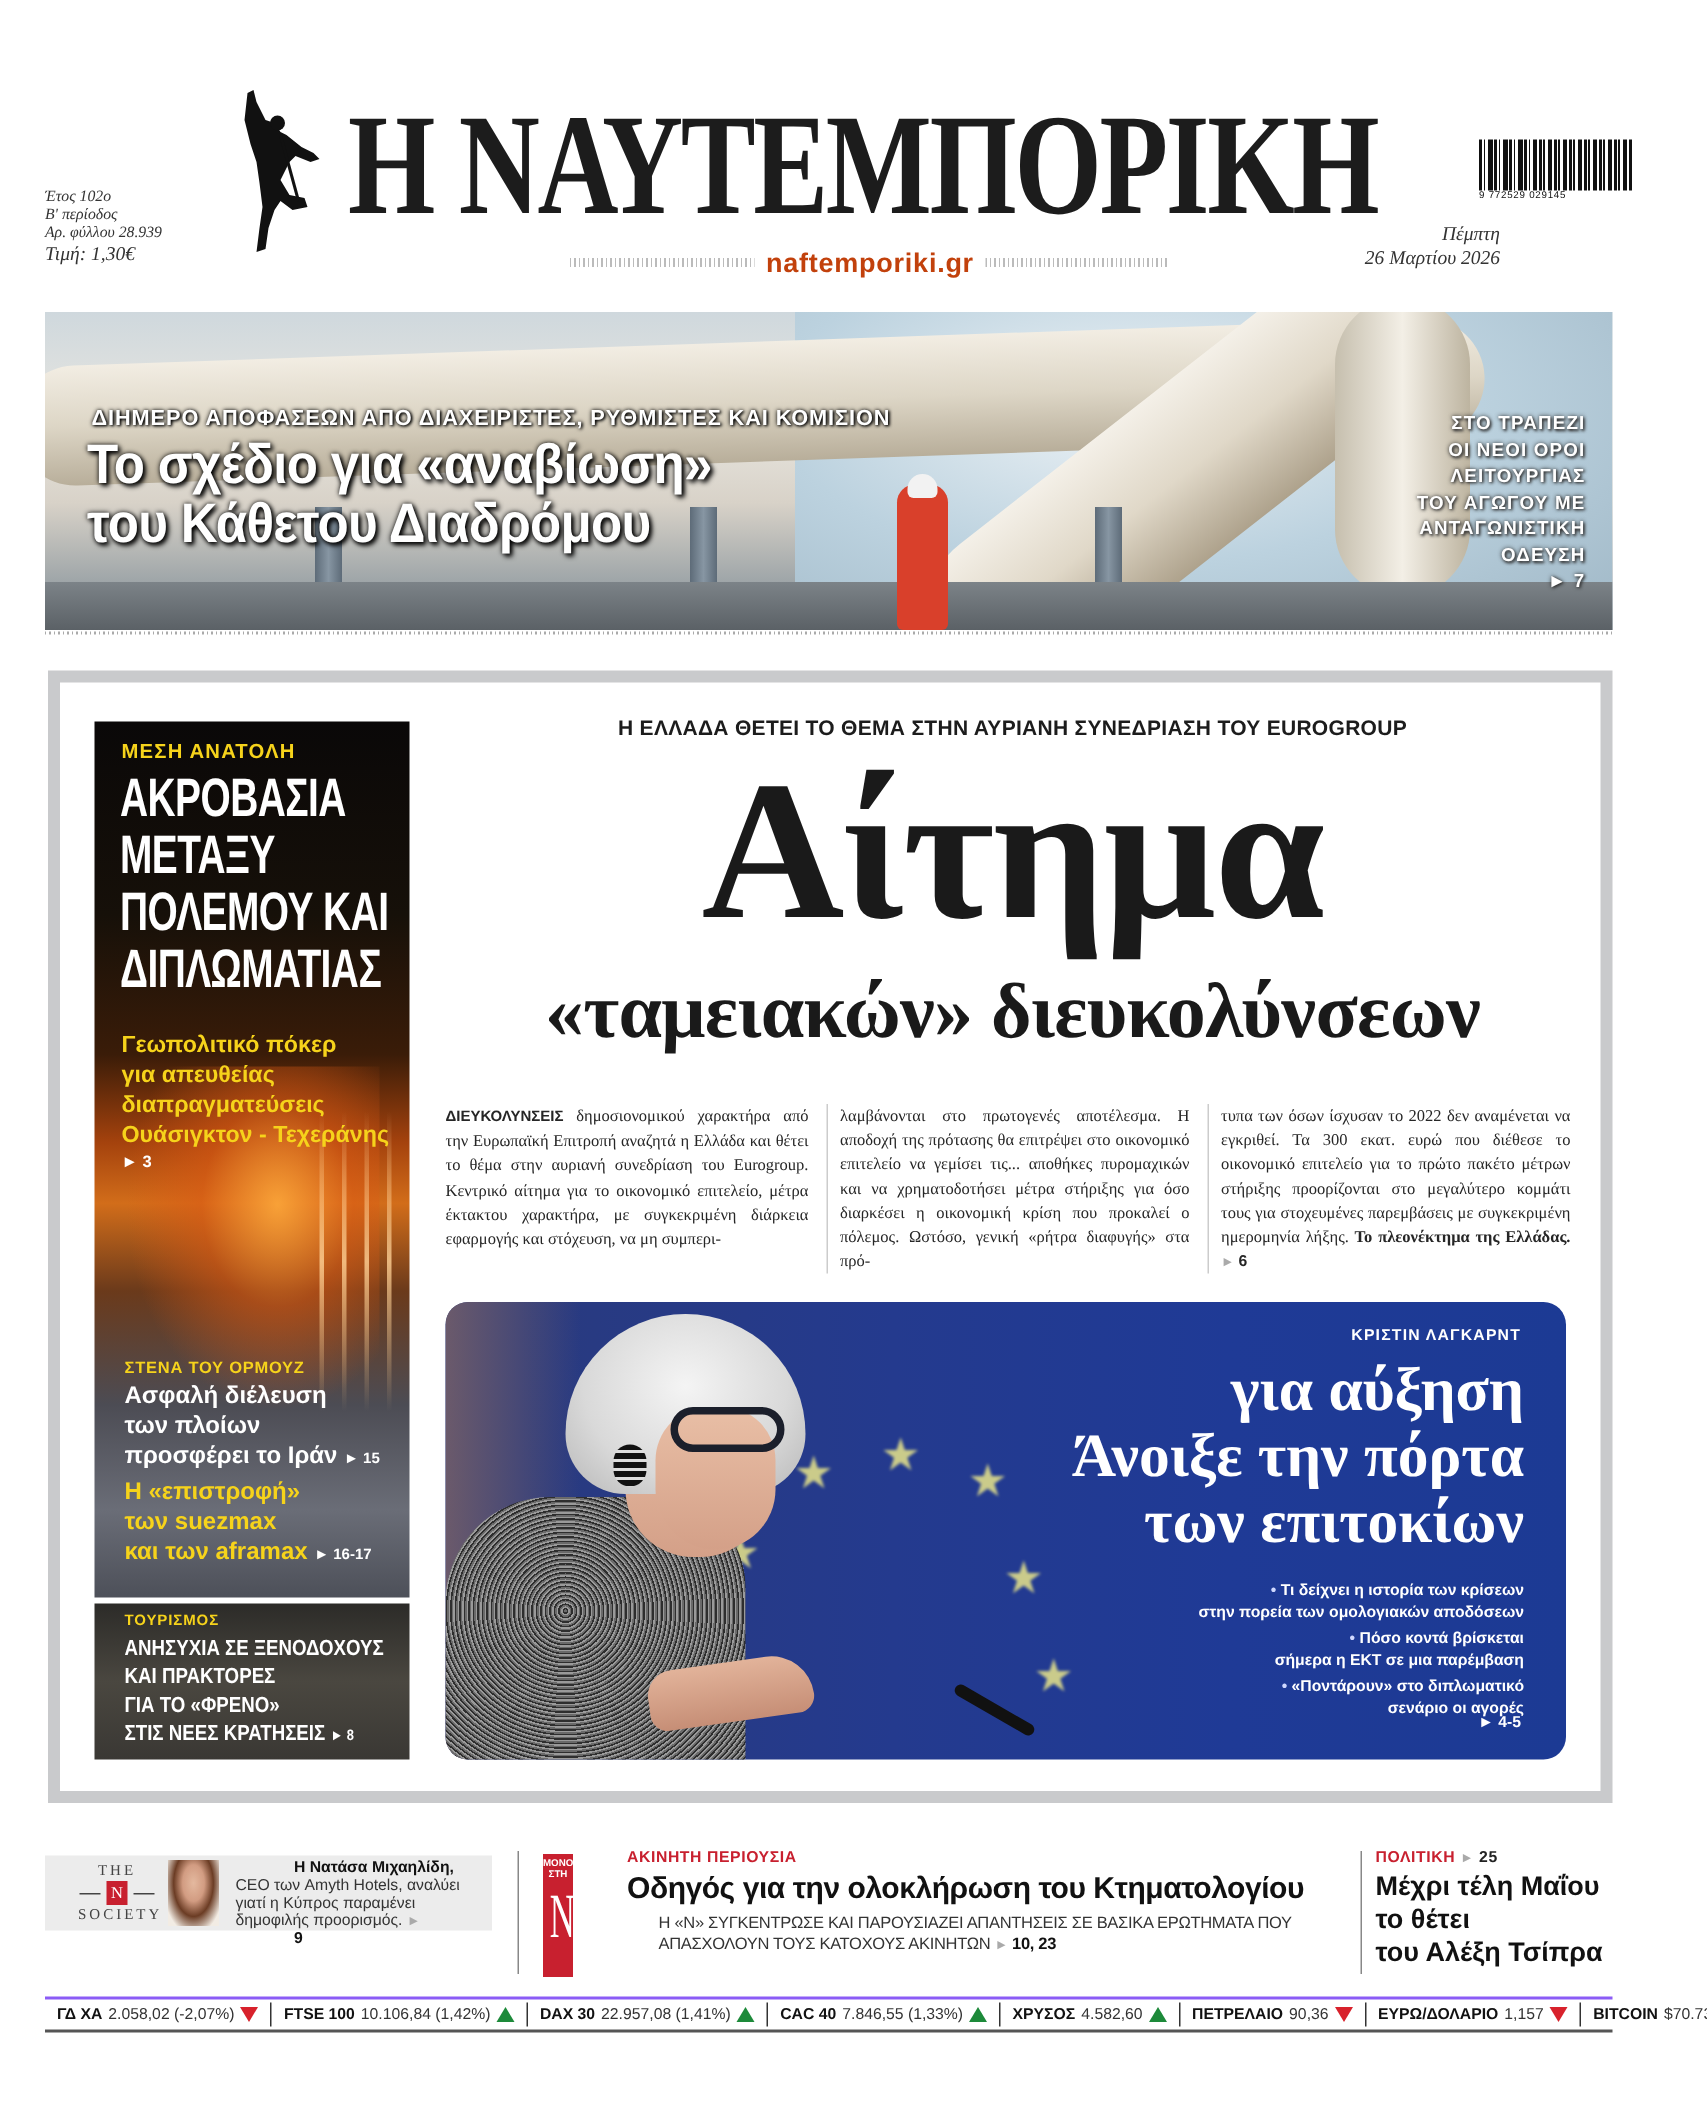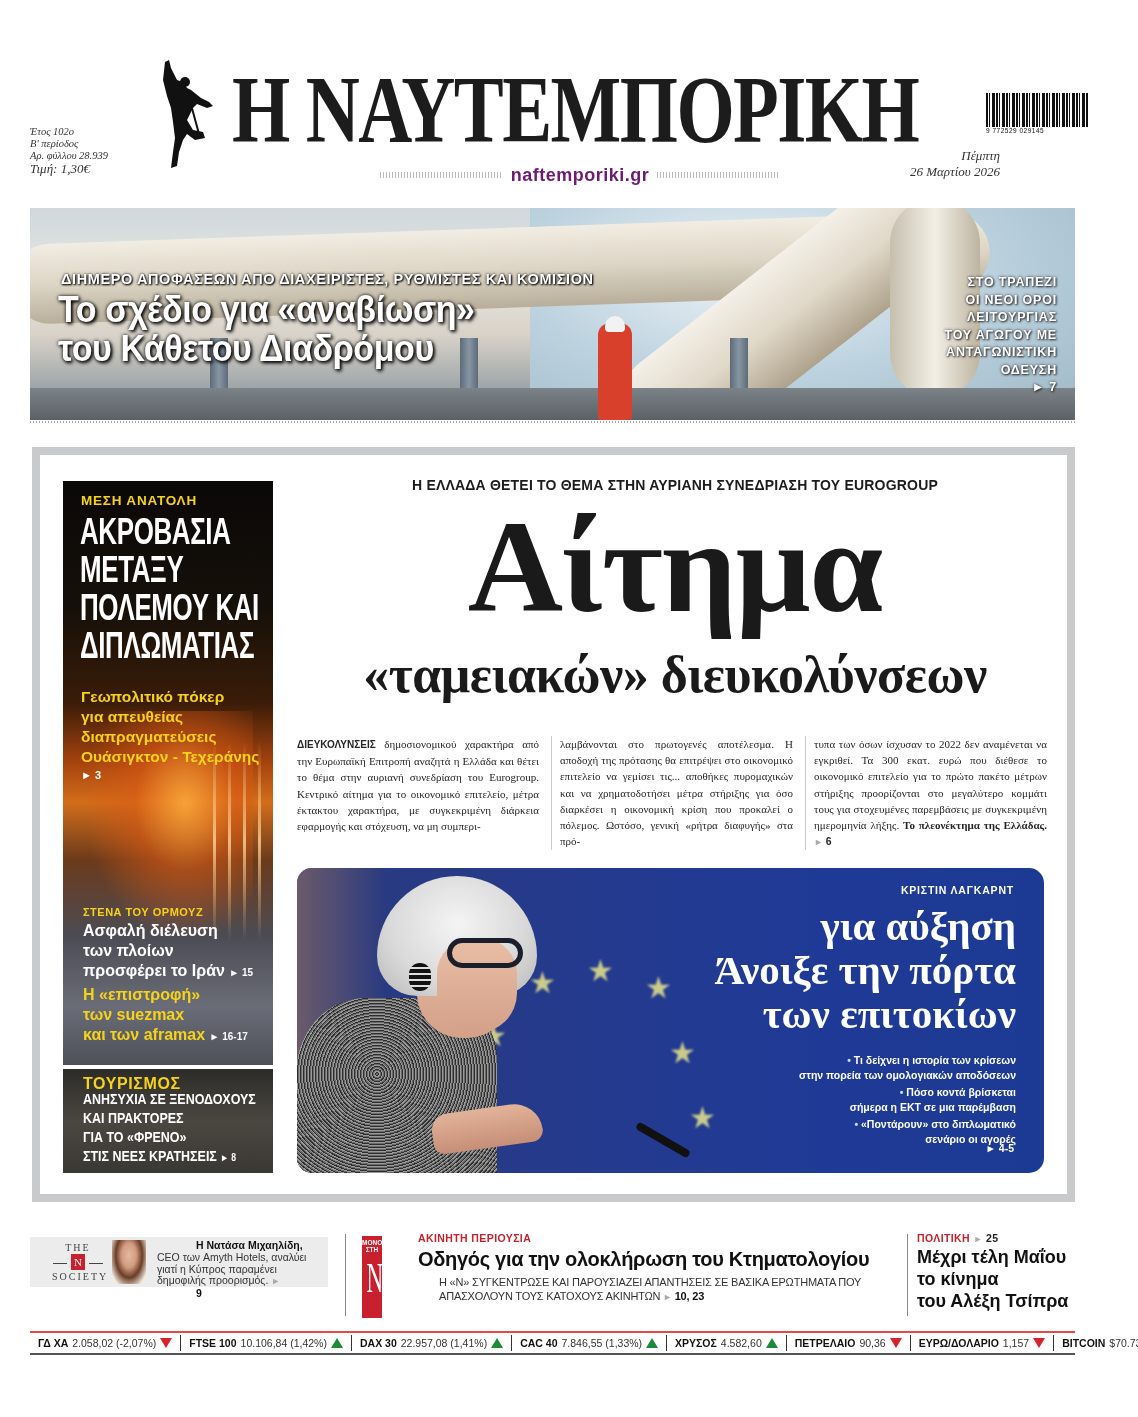--- a/index.html
+++ b/index.html
@@ -7,21 +7,21 @@
   body { position: relative; font-family: "Liberation Sans", sans-serif; color: #1a1a1a; }
 
   
   .masthead { position: absolute; left: 0; top: 0; width: 1044px; height: 205px; }
   .issue-info { position: absolute; left: 30px; top: 126px; font-family: "Liberation Serif", serif; font-style: italic; font-size: 10.5px; line-height: 12px; color: #333; }
   .issue-info .price { font-size: 13px; line-height: 14px; }
   .logo-figure { position: absolute; left: 157px; top: 60px; width: 60px; height: 110px; }
   .logo-title { position: absolute; left: 232px; top: 60px; font-family: "Liberation Serif", serif; font-weight: bold; font-size: 96px; line-height: 100px; letter-spacing: -2px; color: #1c1c1c; transform: scaleX(0.78); transform-origin: left top; white-space: nowrap; }
   .site-url-row { position: absolute; left: 380px; top: 160px; width: 400px; height: 30px; display: flex; align-items: center; gap: 8px; }
   .site-url-row .dots { flex: 1; height: 6px; background: repeating-linear-gradient(90deg, #bbb 0 1px, transparent 1px 3px); }
-  .site-url { color: #701a75; font-size: 18px; font-weight: bold; letter-spacing: 0.5px; }
+  .site-url { color: #c2410c; font-size: 18px; font-weight: bold; letter-spacing: 0.5px; }
   .barcode { position: absolute; left: 986px; top: 93px; width: 102px; height: 44px; }
   .barcode .bars { width: 100%; height: 34px; background: repeating-linear-gradient(90deg, #111 0 2px, #fff 2px 3px, #111 3px 4px, #fff 4px 6px, #111 6px 9px, #fff 9px 10px); }
   .barcode .digits { font-size: 6.5px; letter-spacing: 0.5px; color: #111; }
   .date-box { position: absolute; right: 44px; top: 148px; text-align: right; font-family: "Liberation Serif", serif; font-style: italic; font-size: 13px; line-height: 16px; color: #333; }
 
   
   .banner { position: absolute; left: 30px; top: 208px; width: 1045px; height: 212px; overflow: hidden;
     background: linear-gradient(180deg, #cfd8dd 0%, #e8e6e0 35%, #d8d2c8 60%, #9ea5a8 85%, #6e7478 100%); }
   .banner .sky { position: absolute; left: 500px; top: 0; width: 545px; height: 212px; background: radial-gradient(ellipse at 40% 30%, #eef3f6 0%, #bcd2df 50%, #9fb7c6 100%); }
   .banner .pipe1 { position: absolute; left: -20px; top: 20px; width: 980px; height: 80px; border-radius: 40px; background: linear-gradient(180deg, #f2ede3 0%, #ddd6c6 50%, #b8ae9a 100%); transform: rotate(-2deg); }
@@ -49,21 +49,21 @@
   .sb-headline { position: absolute; left: 17px; top: 32px; color: #fff; font-weight: bold; font-size: 36px; line-height: 38px; transform: scaleX(0.72); transform-origin: left top; width: 260px; letter-spacing: -0.5px; }
   .sb-sub { position: absolute; left: 18px; top: 206px; color: #f6d31b; font-weight: bold; font-size: 15.5px; line-height: 20px; width: 190px; }
   .sb-ref { position: absolute; left: 18px; top: 288px; color: #fff; font-size: 11px; font-weight: bold; }
   .sb-kicker2 { position: absolute; left: 20px; top: 425px; color: #f6d31b; font-weight: bold; font-size: 11px; letter-spacing: 0.5px; }
   .sb-story2 { position: absolute; left: 20px; top: 440px; color: #fff; font-weight: bold; font-size: 16px; line-height: 20px; width: 190px; }
   .sb-story3 { position: absolute; left: 20px; top: 504px; color: #f6d31b; font-weight: bold; font-size: 16px; line-height: 20px; width: 190px; }
   .sb-inline-ref { font-size: 10px; color: #fff; font-weight: bold; }
 
   .sidebar-bottom { position: absolute; left: 63px; top: 1069px; width: 210px; height: 104px; overflow: hidden;
     background: linear-gradient(180deg, #2c2b28 0%, #4a4740 50%, #3a3834 100%); }
-  .sbb-kicker { position: absolute; left: 20px; top: 6px; color: #f6d31b; font-weight: bold; font-size: 16px; letter-spacing: 0.6px; }
+  .sbb-kicker { position: absolute; left: 20px; top: 6px; color: #f6d31b; font-weight: bold; font-size: 10px; letter-spacing: 0.6px; }
   .sbb-headline { position: absolute; left: 20px; top: 21px; color: #fff; font-weight: bold; font-size: 14.5px; line-height: 19px; width: 260px; transform: scaleX(0.86); transform-origin: left top; }
 
   
   .lead-kicker { position: absolute; left: 295px; top: 477px; width: 760px; text-align: center; font-weight: bold; font-size: 14px; letter-spacing: 0.2px; color: #1c1c1c; }
   .lead-title { position: absolute; left: 295px; top: 502px; width: 760px; text-align: center; font-family: "Liberation Serif", serif; font-weight: bold; font-size: 132px; line-height: 130px; color: #1a1a1a; letter-spacing: -1px; }
   .lead-subtitle { position: absolute; left: 295px; top: 645px; width: 760px; text-align: center; font-family: "Liberation Serif", serif; font-size: 52px; line-height: 60px; color: #1a1a1a; letter-spacing: -0.5px; }
 
   
   .body-cols { position: absolute; left: 297px; top: 736px; width: 750px; display: flex; gap: 12px; }
   .body-col { width: 242px; font-family: "Liberation Serif", serif; font-size: 11px; line-height: 16.2px; color: #262626; text-align: justify; }
@@ -112,21 +112,21 @@
   .re-title { font-size: 20px; line-height: 26px; color: #111; margin-top: 2px; letter-spacing: -0.3px; }
   .re-body { font-size: 11px; line-height: 14px; color: #333; margin-top: 3px; letter-spacing: -0.2px; margin-left: 21px; }
   .re-body b { color: #111; }
 
   .politics { position: absolute; left: 917px; top: 1232px; width: 160px; }
   .pol-kicker { color: #c8202f; font-weight: bold; font-size: 10.5px; letter-spacing: 0.4px; }
   .pol-kicker .pg { color: #222; }
   .pol-title { font-size: 18px; line-height: 22px; color: #111; margin-top: 2px; }
 
   
-  .ticker { position: absolute; left: 30px; top: 1331px; width: 1045px; height: 24px; border-top: 2px solid #ef4444; border-bottom: 2px solid #555; display: flex; align-items: center; }
+  .ticker { position: absolute; left: 30px; top: 1331px; width: 1045px; height: 24px; border-top: 2px solid #8b5cf6; border-bottom: 2px solid #555; display: flex; align-items: center; }
   .tick { display: flex; align-items: center; height: 16px; padding: 0 8px; font-size: 10.5px; color: #333; white-space: nowrap; border-right: 1px solid #333; }
   .tick:last-child { border-right: none; }
   .tick b { color: #111; margin-right: 4px; }
   .arrow-up { width: 0; height: 0; border-left: 6px solid transparent; border-right: 6px solid transparent; border-bottom: 10px solid #1d8a3a; margin-left: 4px; }
   .arrow-down { width: 0; height: 0; border-left: 6px solid transparent; border-right: 6px solid transparent; border-top: 10px solid #d8222c; margin-left: 4px; }
 </style>
 </head>
 <body>
 
 <header class="masthead">
@@ -303,21 +303,21 @@
   <h3 class="re-title">Οδηγός για την ολοκλήρωση του Κτηματολογίου</h3>
   <p class="re-body"><span>Η «Ν» ΣΥΓΚΕΝΤΡΩΣΕ ΚΑΙ ΠΑΡΟΥΣΙΑΖΕΙ ΑΠΑΝΤΗΣΕΙΣ ΣΕ ΒΑΣΙΚΑ ΕΡΩΤΗΜΑΤΑ ΠΟΥ ΑΠΑΣΧΟΛΟΥΝ ΤΟΥΣ ΚΑΤΟΧΟΥΣ ΑΚΙΝΗΤΩΝ</span> <span class="ref-arrow">►</span> <b>10, 23</b></p>
 </section>
 
 <div class="vrule" style="left:907px;top:1234px;height:82px"></div>
 
 <section class="politics">
   <div class="pol-kicker"><span>ΠΟΛΙΤΙΚΗ</span> <span class="ref-arrow">►</span> <span class="pg">25</span></div>
   <h3 class="pol-title">
     <div>Μέχρι τέλη Μαΐου</div>
-    <div>το κίνημα</div>
+    <div>το θέτει</div>
     <div>του Αλέξη Τσίπρα</div>
   </h3>
 </section>
 
 <footer class="ticker">
   <div class="tick">
       <b>ΓΔ ΧΑ</b>
       <span>2.058,02 (-2,07%)</span>
       <span class="arrow-down"></span>
     </div>

